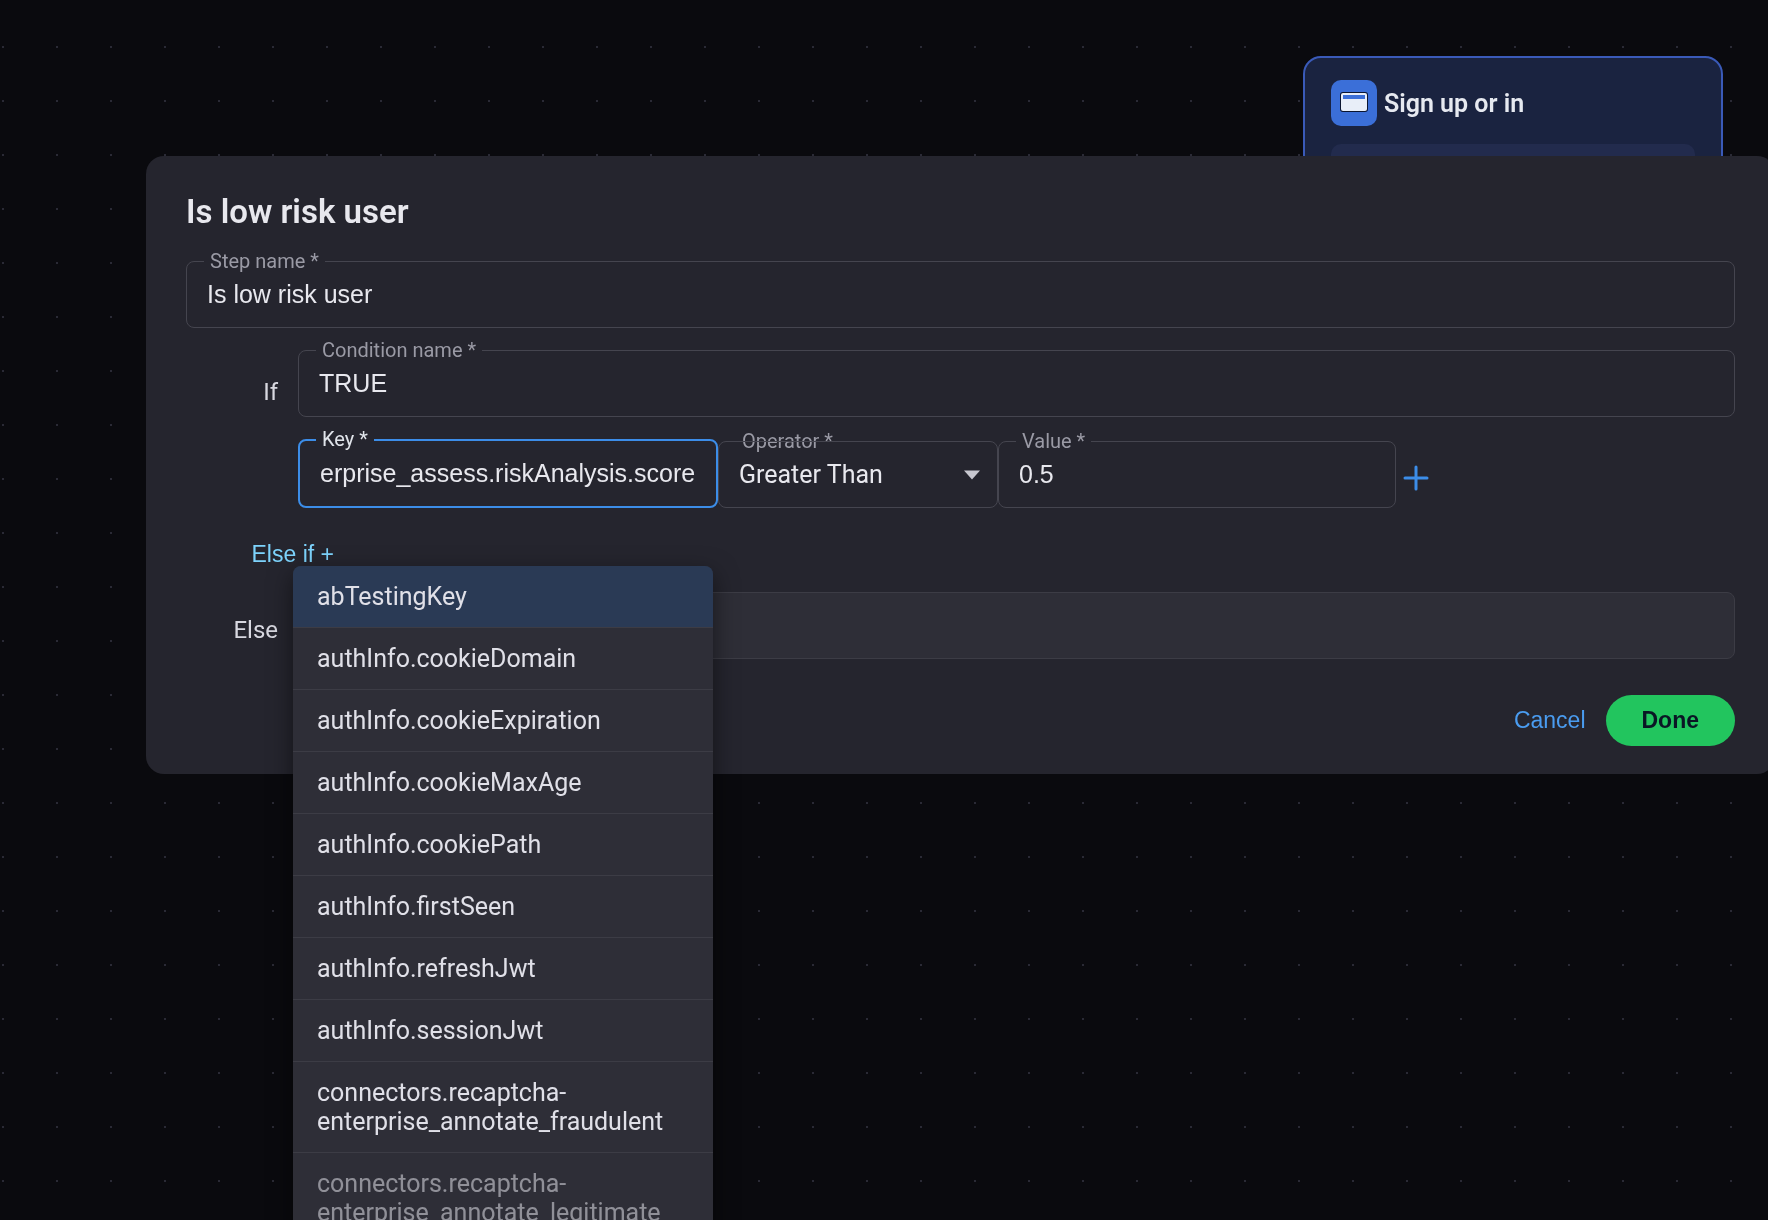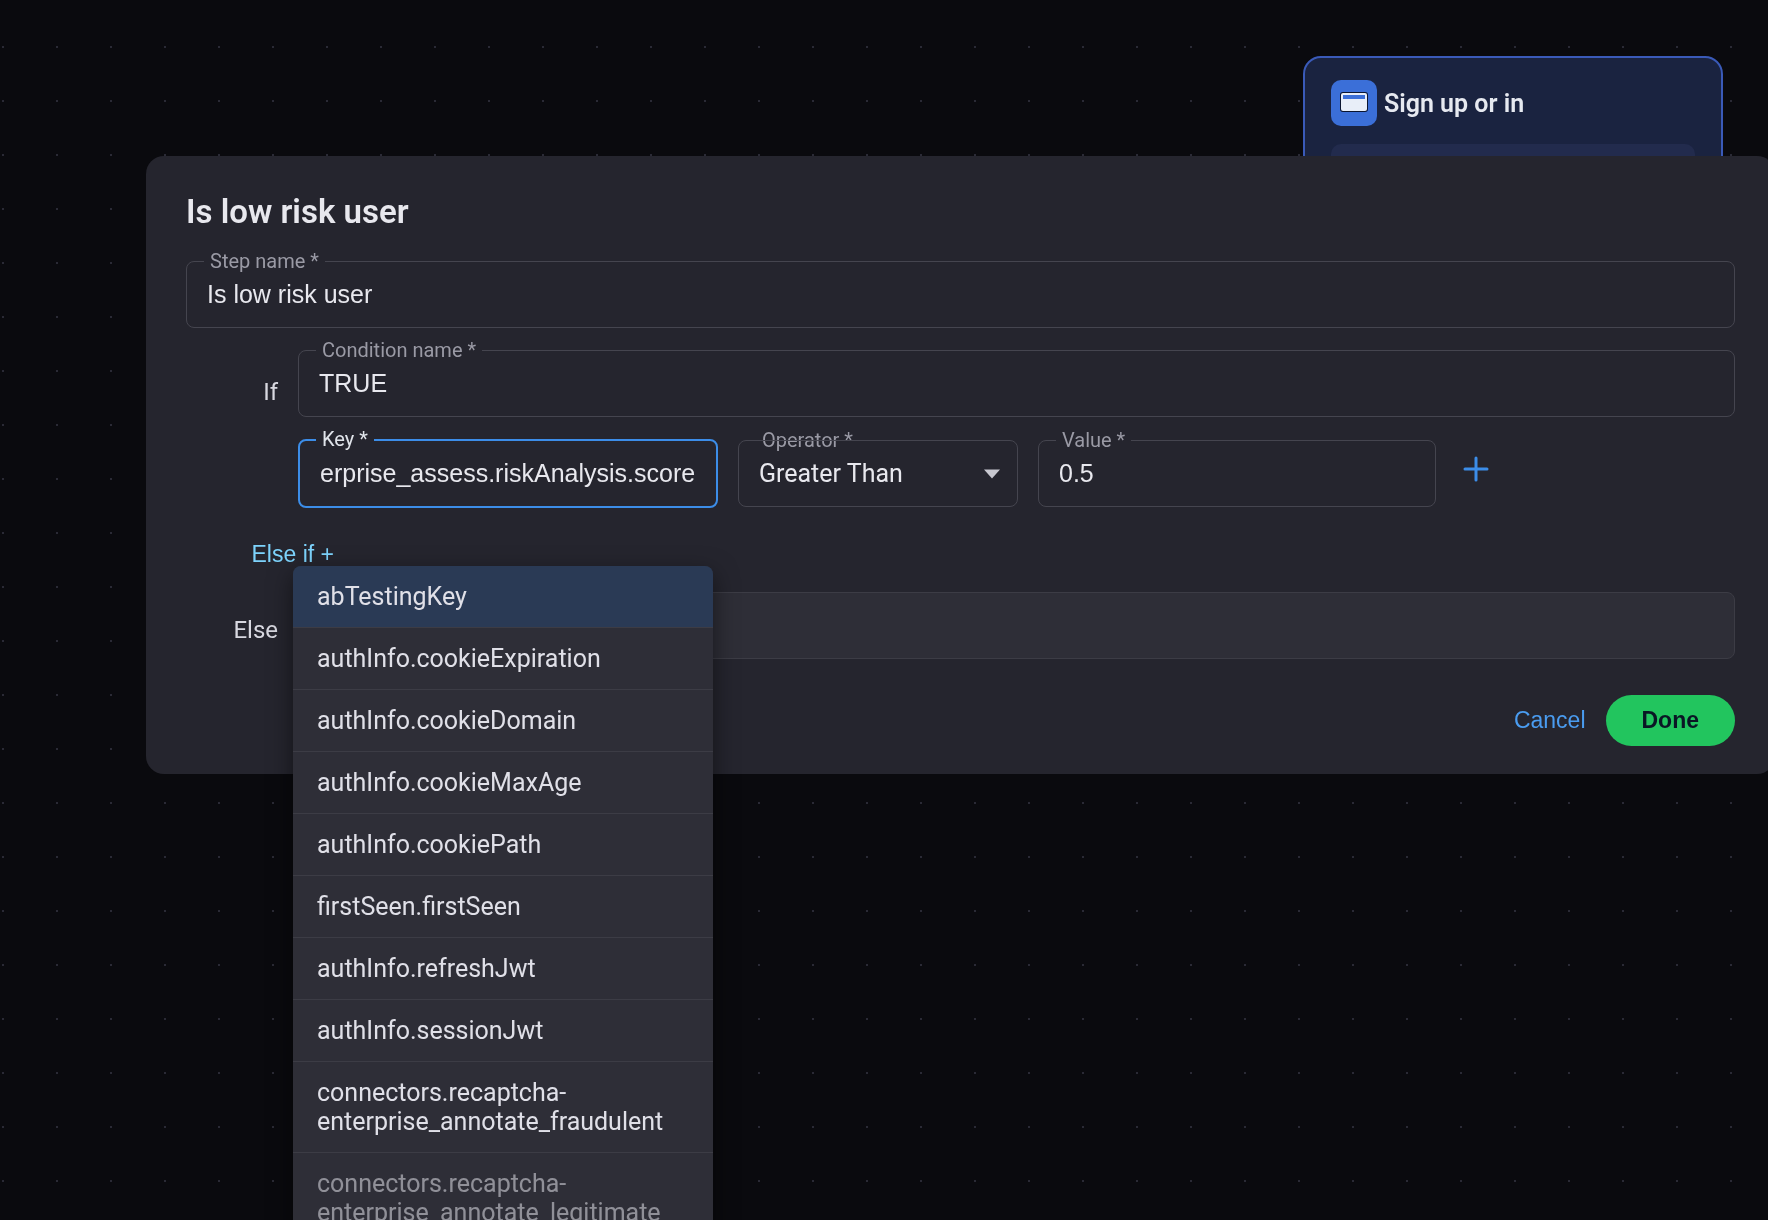--- a/index.html
+++ b/index.html
@@ -152,22 +152,21 @@
   font-size: 24px;
   font-weight: 400;
   flex-shrink: 0;
   margin-top: 8px;
 }
 .row-content {
   flex: 1;
 }
 .condition-fields {
   display: flex;
-  gap: 20px;
-  align-items: center;
+  align-items: flex-end;
 }
 .condition-fields .field-wrapper {
   margin-bottom: 0;
 }
 .cf-key { flex: 0 0 420px; }
 .cf-op { flex: 0 0 280px; }
 .cf-val { flex: 0 0 398px; }
 .select-input {
   width: 100%;
   background: transparent;
@@ -358,22 +357,22 @@
   </div>
 
   <div class="modal-actions">
     <button class="cancel-btn">Cancel</button>
     <button class="done-btn">Done</button>
   </div>
 </div>
 
 <div class="autocomplete-dropdown">
   <div class="ac-option highlighted">abTestingKey</div>
+  <div class="ac-option">authInfo.cookieDomain</div>
   <div class="ac-option">authInfo.cookieExpiration</div>
-  <div class="ac-option">authInfo.cookieDomain</div>
   <div class="ac-option">authInfo.cookieMaxAge</div>
   <div class="ac-option">authInfo.cookiePath</div>
-  <div class="ac-option">firstSeen.firstSeen</div>
+  <div class="ac-option">authInfo.firstSeen</div>
   <div class="ac-option">authInfo.refreshJwt</div>
   <div class="ac-option">authInfo.sessionJwt</div>
   <div class="ac-option">connectors.recaptcha-enterprise_annotate_fraudulent</div>
   <div class="ac-option" style="opacity:0.55;">connectors.recaptcha-enterprise_annotate_legitimate</div>
 </div>
 
 </body></html>

